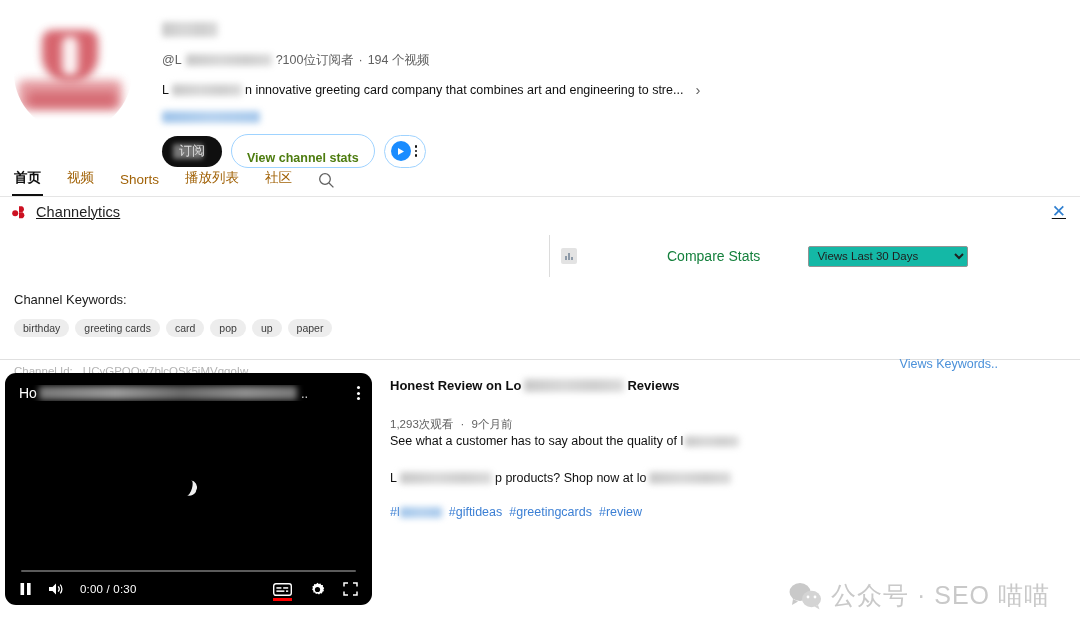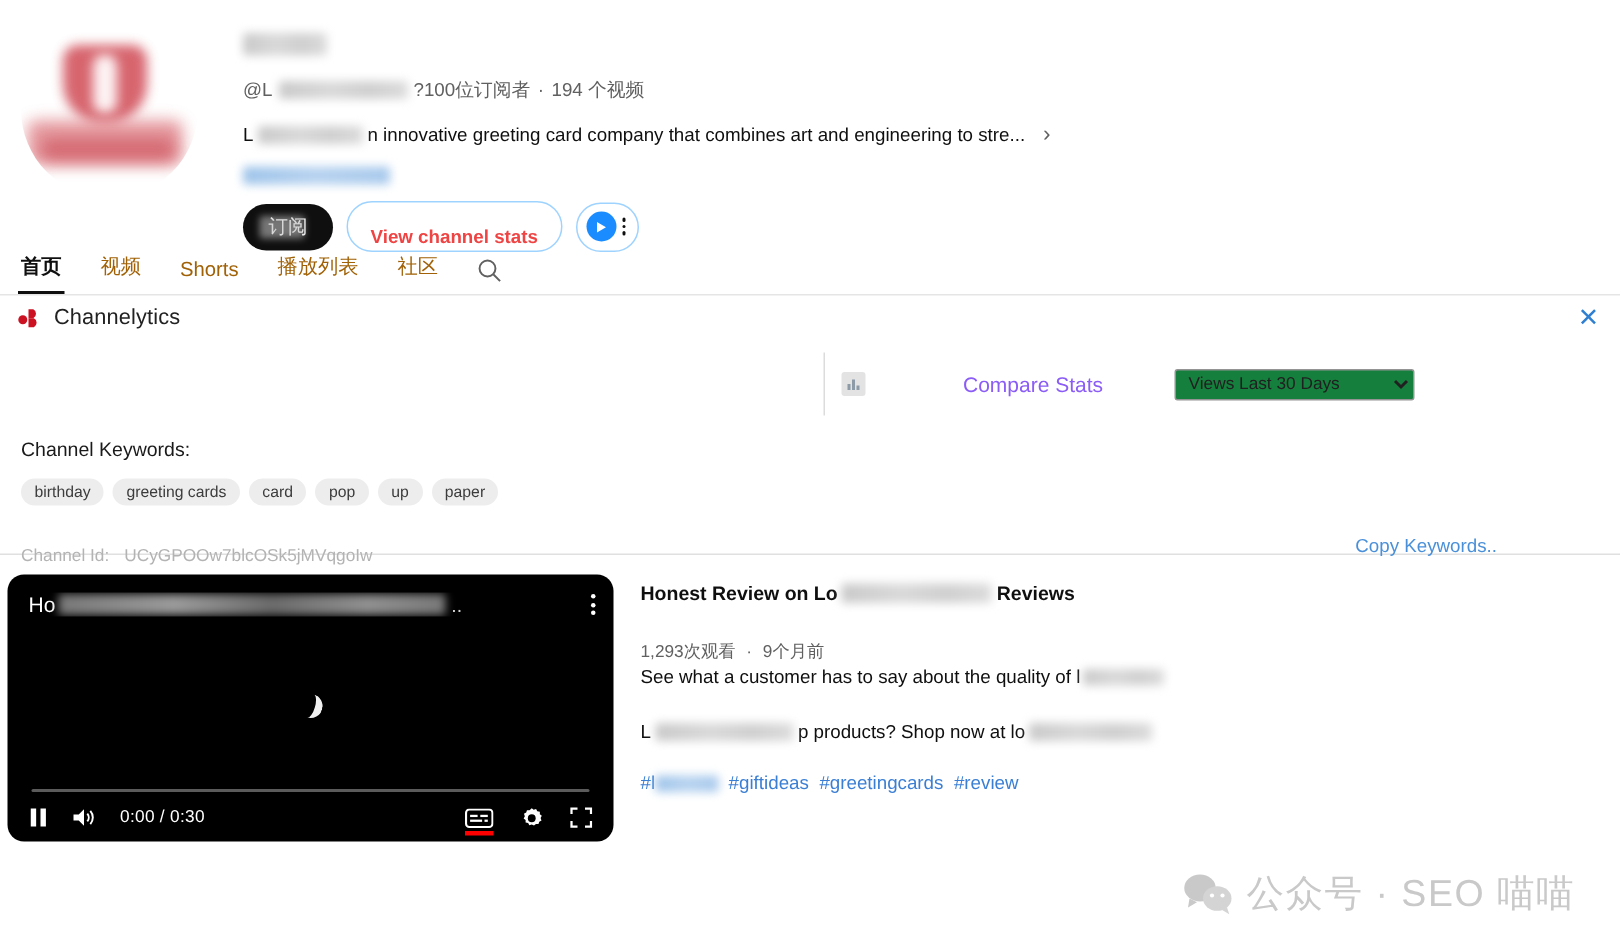--- a/index.html
+++ b/index.html
@@ -155,21 +155,21 @@
     position: absolute;
     left: 11px; top: 8px;
     width: 30px; height: 15px;
     background: #bbbbbb;
     filter: blur(2.6px);
     opacity: .6;
     border-radius: 2px;
   }
   .btn-stats {
     background: #ffffff;
-    color: #ef4444;
+    color: #4d7c0f;
     border: 1px solid #9fd3ff;
     border-radius: 18px;
     height: 21px;
     padding: 16px 15px;
     font-size: 12.5px;
     font-weight: bold;
     font-family: inherit;
     cursor: pointer;
   }
   .btn-play-group {
@@ -236,22 +236,23 @@
   .tab-search {
     padding-bottom: 7px;
     cursor: pointer;
     display: flex;
     align-items: center;
   }
 
   
   .ch-panel {
     border-bottom: 1px solid #e0e0e0;
-    padding-bottom: 16px;
+    padding-bottom: 6px;
     position: relative;
+    text-decoration: underline;
   }
   .ch-topbar {
     display: flex;
     align-items: center;
     padding: 9px 12px 6px 12px;
     height: 26px;
     box-sizing: border-box;
   }
   .ch-logo {
     width: 16px; height: 16px;
@@ -299,33 +300,33 @@
     width: 16px; height: 16px;
     background: #e3e3e3;
     border-radius: 2px;
     display: flex;
     align-items: center;
     justify-content: center;
     margin-left: 13px;
   }
   .compare-label {
     font-size: 14px;
-    color: #8b5cf6;
-    margin-left: 65px;
+    color: #15803d;
+    margin-left: 90px;
   }
   .compare-select {
     margin-left: 48px;
     width: 160px;
     height: 21px;
     font-size: 11.5px;
     font-family: inherit;
     color: #202020;
     border: 1px solid #949494;
     border-radius: 2px;
-    background: #15803d;
+    background: #14b8a6;
     padding: 0 2px 0 4px;
   }
 
   .kw-label {
     position: absolute;
     left: 14px;
     top: 69px;
     font-size: 13px;
     color: #1a1a1a;
   }
@@ -364,28 +365,27 @@
     gap: 10px;
   }
 
   
   .video-section {
     display: flex;
     padding: 13px 0 0 5px;
   }
   .player {
     width: 367px;
-    height: 178px;
+    height: 232px;
     background: #000000;
     border-radius: 11px;
     position: relative;
     overflow: hidden;
     flex: 0 0 367px;
     cursor: pointer;
-    padding-left: 37px;
   }
   .player-title {
     position: absolute;
     left: 14px;
     top: 12px;
     right: 40px;
     color: #ffffff;
     font-size: 14px;
     display: flex;
     align-items: center;
@@ -656,21 +656,21 @@
 
     <div class="kw-chips">
       <span class="chip">birthday</span>
       <span class="chip">greeting cards</span>
       <span class="chip">card</span>
       <span class="chip">pop</span>
       <span class="chip">up</span>
       <span class="chip">paper</span>
     </div>
 
-    <div class="copy-kw">Copy Keywords..</div>
+    <div class="copy-kw">Views Keywords..</div>
 
     <div class="channel-id-row">
       <span>Channel Id:</span>
       <span>UCyGPOOw7blcOSk5jMVqgoIw</span>
     </div>
 
   </div>
 </div>
 
 <div class="video-section">

